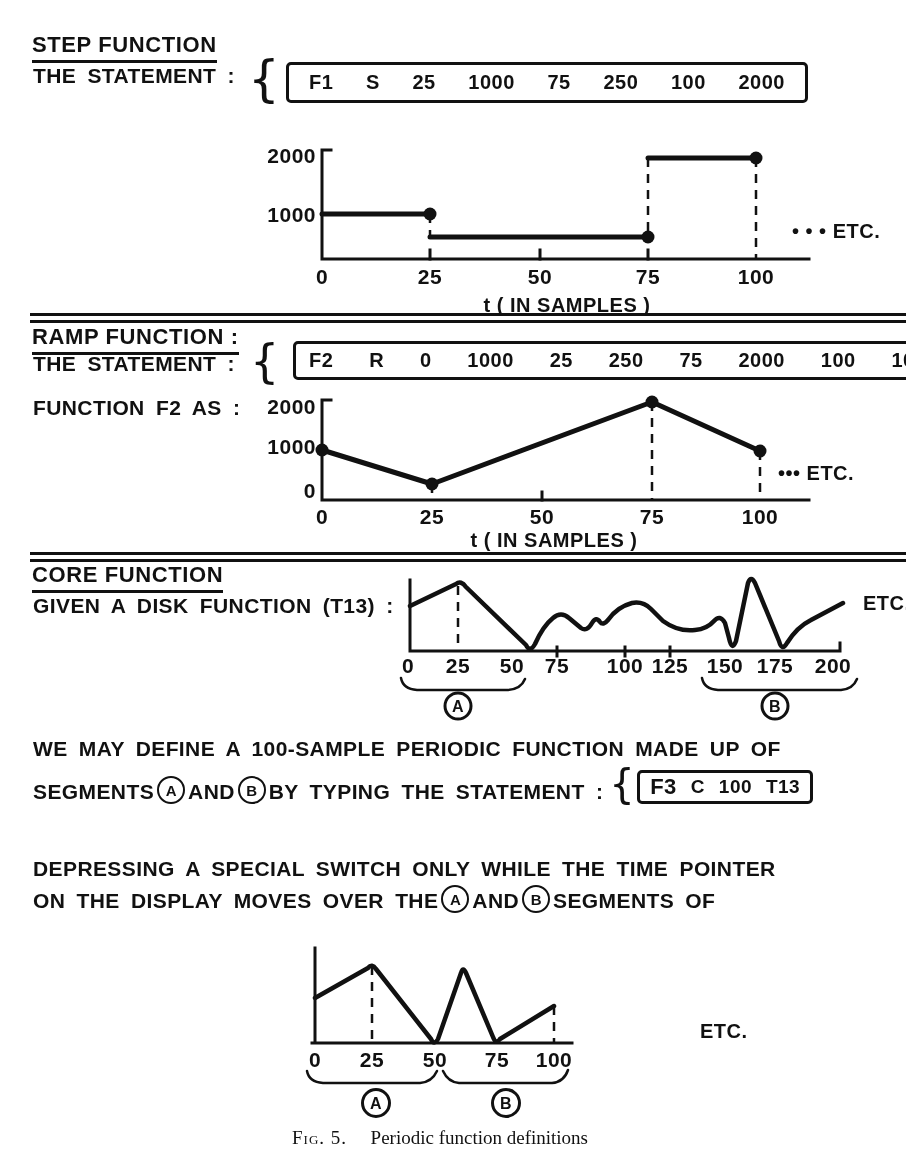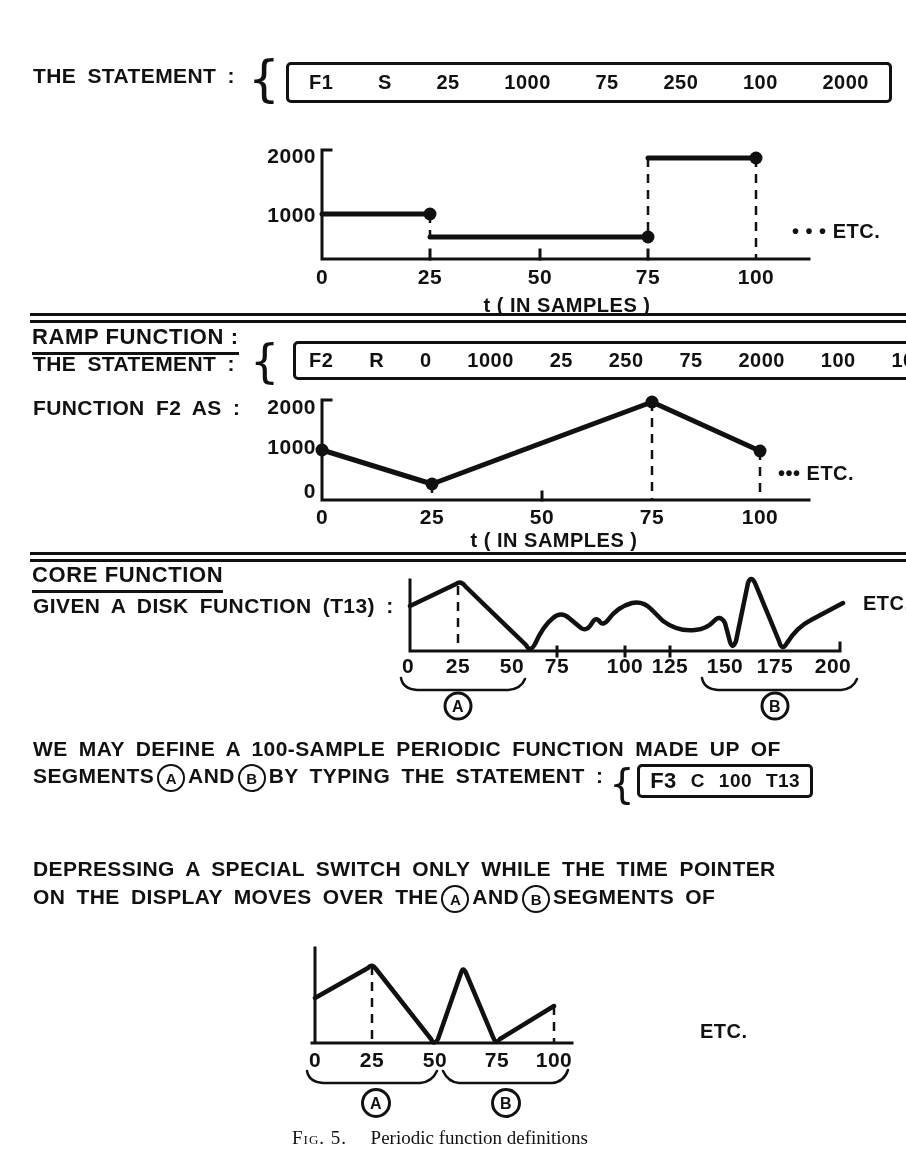--- a/index.html
+++ b/index.html
@@ -9,44 +9,45 @@
   .hand{font-weight:700;font-size:21px;letter-spacing:.4px;word-spacing:5px;white-space:nowrap;color:#111;}
   .heading{font-weight:700;font-size:22px;letter-spacing:.6px;border-bottom:3px solid #111;padding-bottom:2px;}
   .stmt-box{border:3.5px solid #111;border-radius:5px;display:flex;align-items:center;
             justify-content:space-between;box-sizing:border-box;background:#fff;}
   .token{font-weight:700;font-size:20px;letter-spacing:.5px;}
   .brace{font-family:"DejaVu Sans",sans-serif;font-weight:400;line-height:1;color:#111;}
   .rule{border-top:3.5px solid #111;border-bottom:3.5px solid #111;height:4px;}
   .circ{display:inline-flex;align-items:center;justify-content:center;width:24px;height:24px;
         border:2.5px solid #111;border-radius:50%;font-size:15px;font-weight:700;
         vertical-align:-5px;margin:0 3px;letter-spacing:0;}
-  .para-line{display:flex;align-items:flex-start;}
+  .para-line{display:flex;align-items:flex-end;}
   svg{overflow:visible;}
   svg text{font-family:"Liberation Sans",sans-serif;font-weight:700;font-size:21px;fill:#111;letter-spacing:.5px;}
   svg .axis{stroke:#111;stroke-width:3;fill:none;stroke-linecap:square;}
   svg .curve{stroke:#111;stroke-width:5;fill:none;stroke-linecap:round;stroke-linejoin:round;}
   svg .curve-thin{stroke:#111;stroke-width:4.5;fill:none;stroke-linecap:round;stroke-linejoin:round;}
   svg .dash{stroke:#111;stroke-width:2.5;fill:none;stroke-dasharray:9 7;}
   svg .dot{fill:#111;stroke:none;}
   svg .brc{stroke:#111;stroke-width:2.5;fill:none;stroke-linecap:round;}
   svg .badge{stroke:#111;stroke-width:3;fill:none;}
   svg .tlabel{font-size:20px;}
   svg .etc{font-size:20px;}
   .caption{font-family:"Liberation Serif",serif;font-weight:400;font-size:19px;color:#111;text-align:center;}
   .caption .sc{font-variant:small-caps;letter-spacing:1px;}
 </style>
 </head>
 <body>
 
 <div id="page">
 
+  <div class="abs heading" style="left:32px;top:32px;">STEP FUNCTION</div>
 
   <div class="abs hand" style="left:33px;top:64px;">THE STATEMENT :</div>
   <div class="abs brace" style="left:248px;top:54px;font-size:50px;">{</div>
-  <div class="abs stmt-box" style="left:286px;top:62px;width:606px;height:41px;padding:0 20px;">
+  <div class="abs stmt-box" style="left:286px;top:62px;width:522px;height:41px;padding:0 20px;">
     <span class="token">F1</span>
     <span class="token">S</span>
     <span class="token">25</span>
     <span class="token">1000</span>
     <span class="token">75</span>
     <span class="token">250</span>
     <span class="token">100</span>
     <span class="token">2000</span>
   </div>
 

